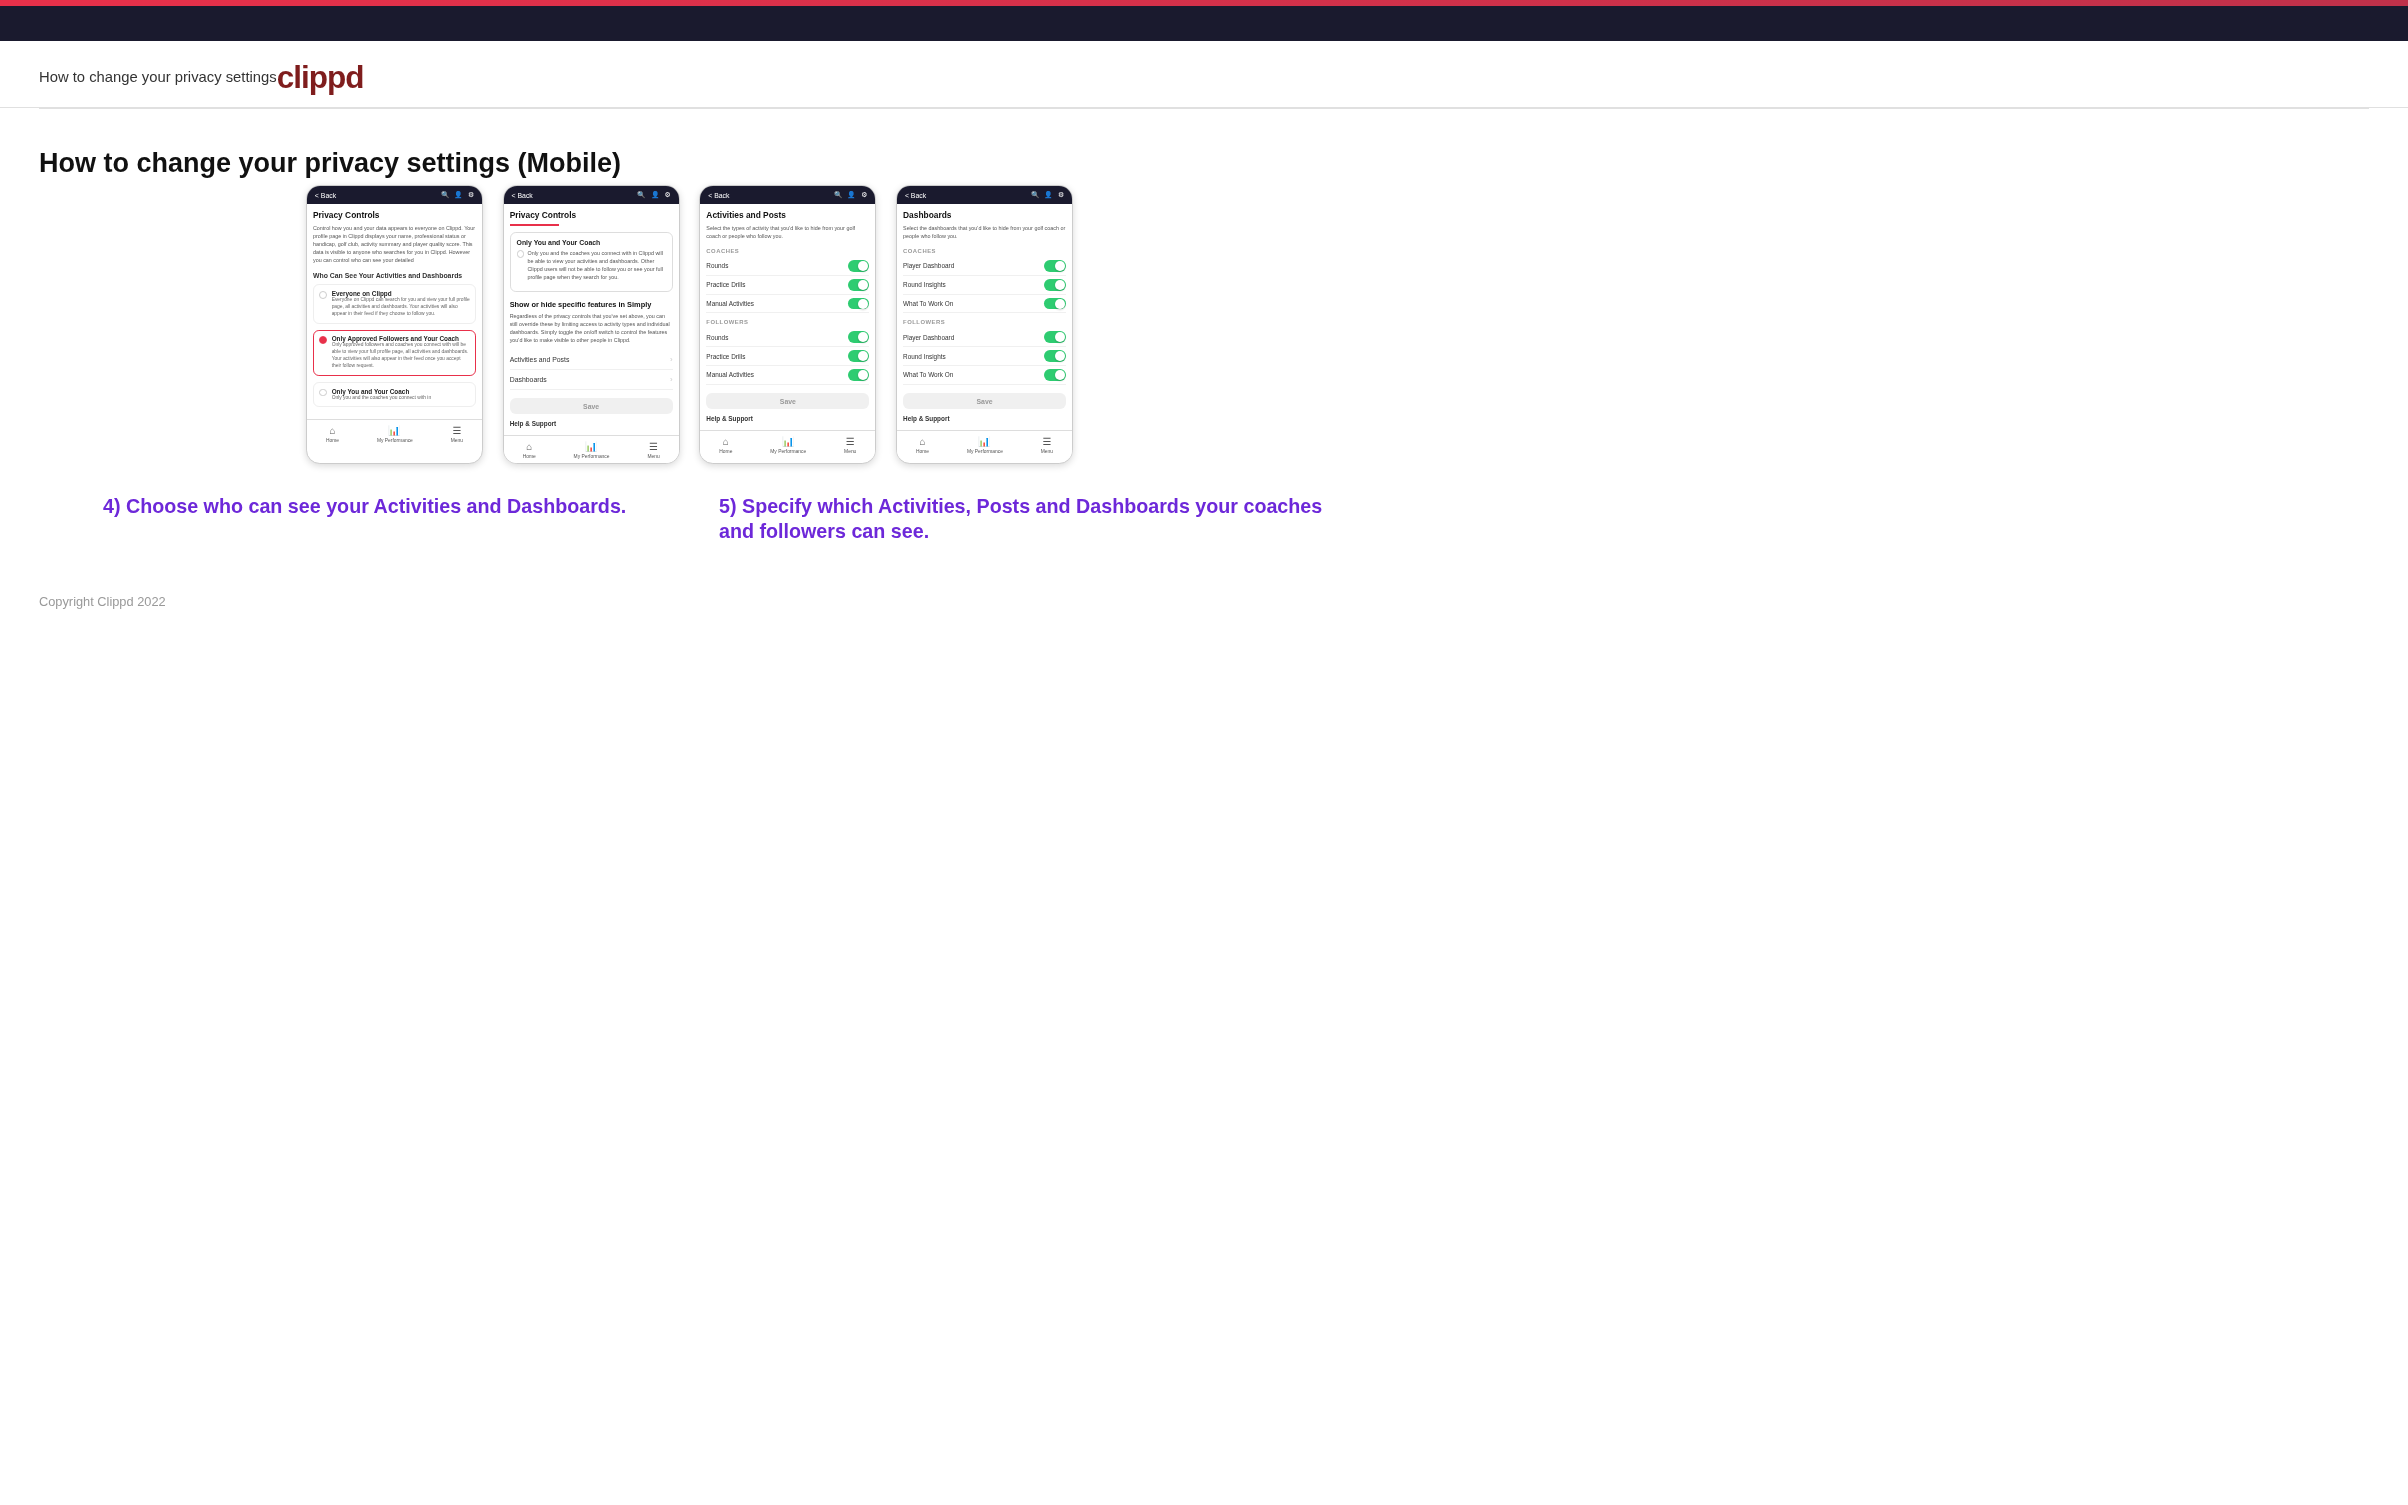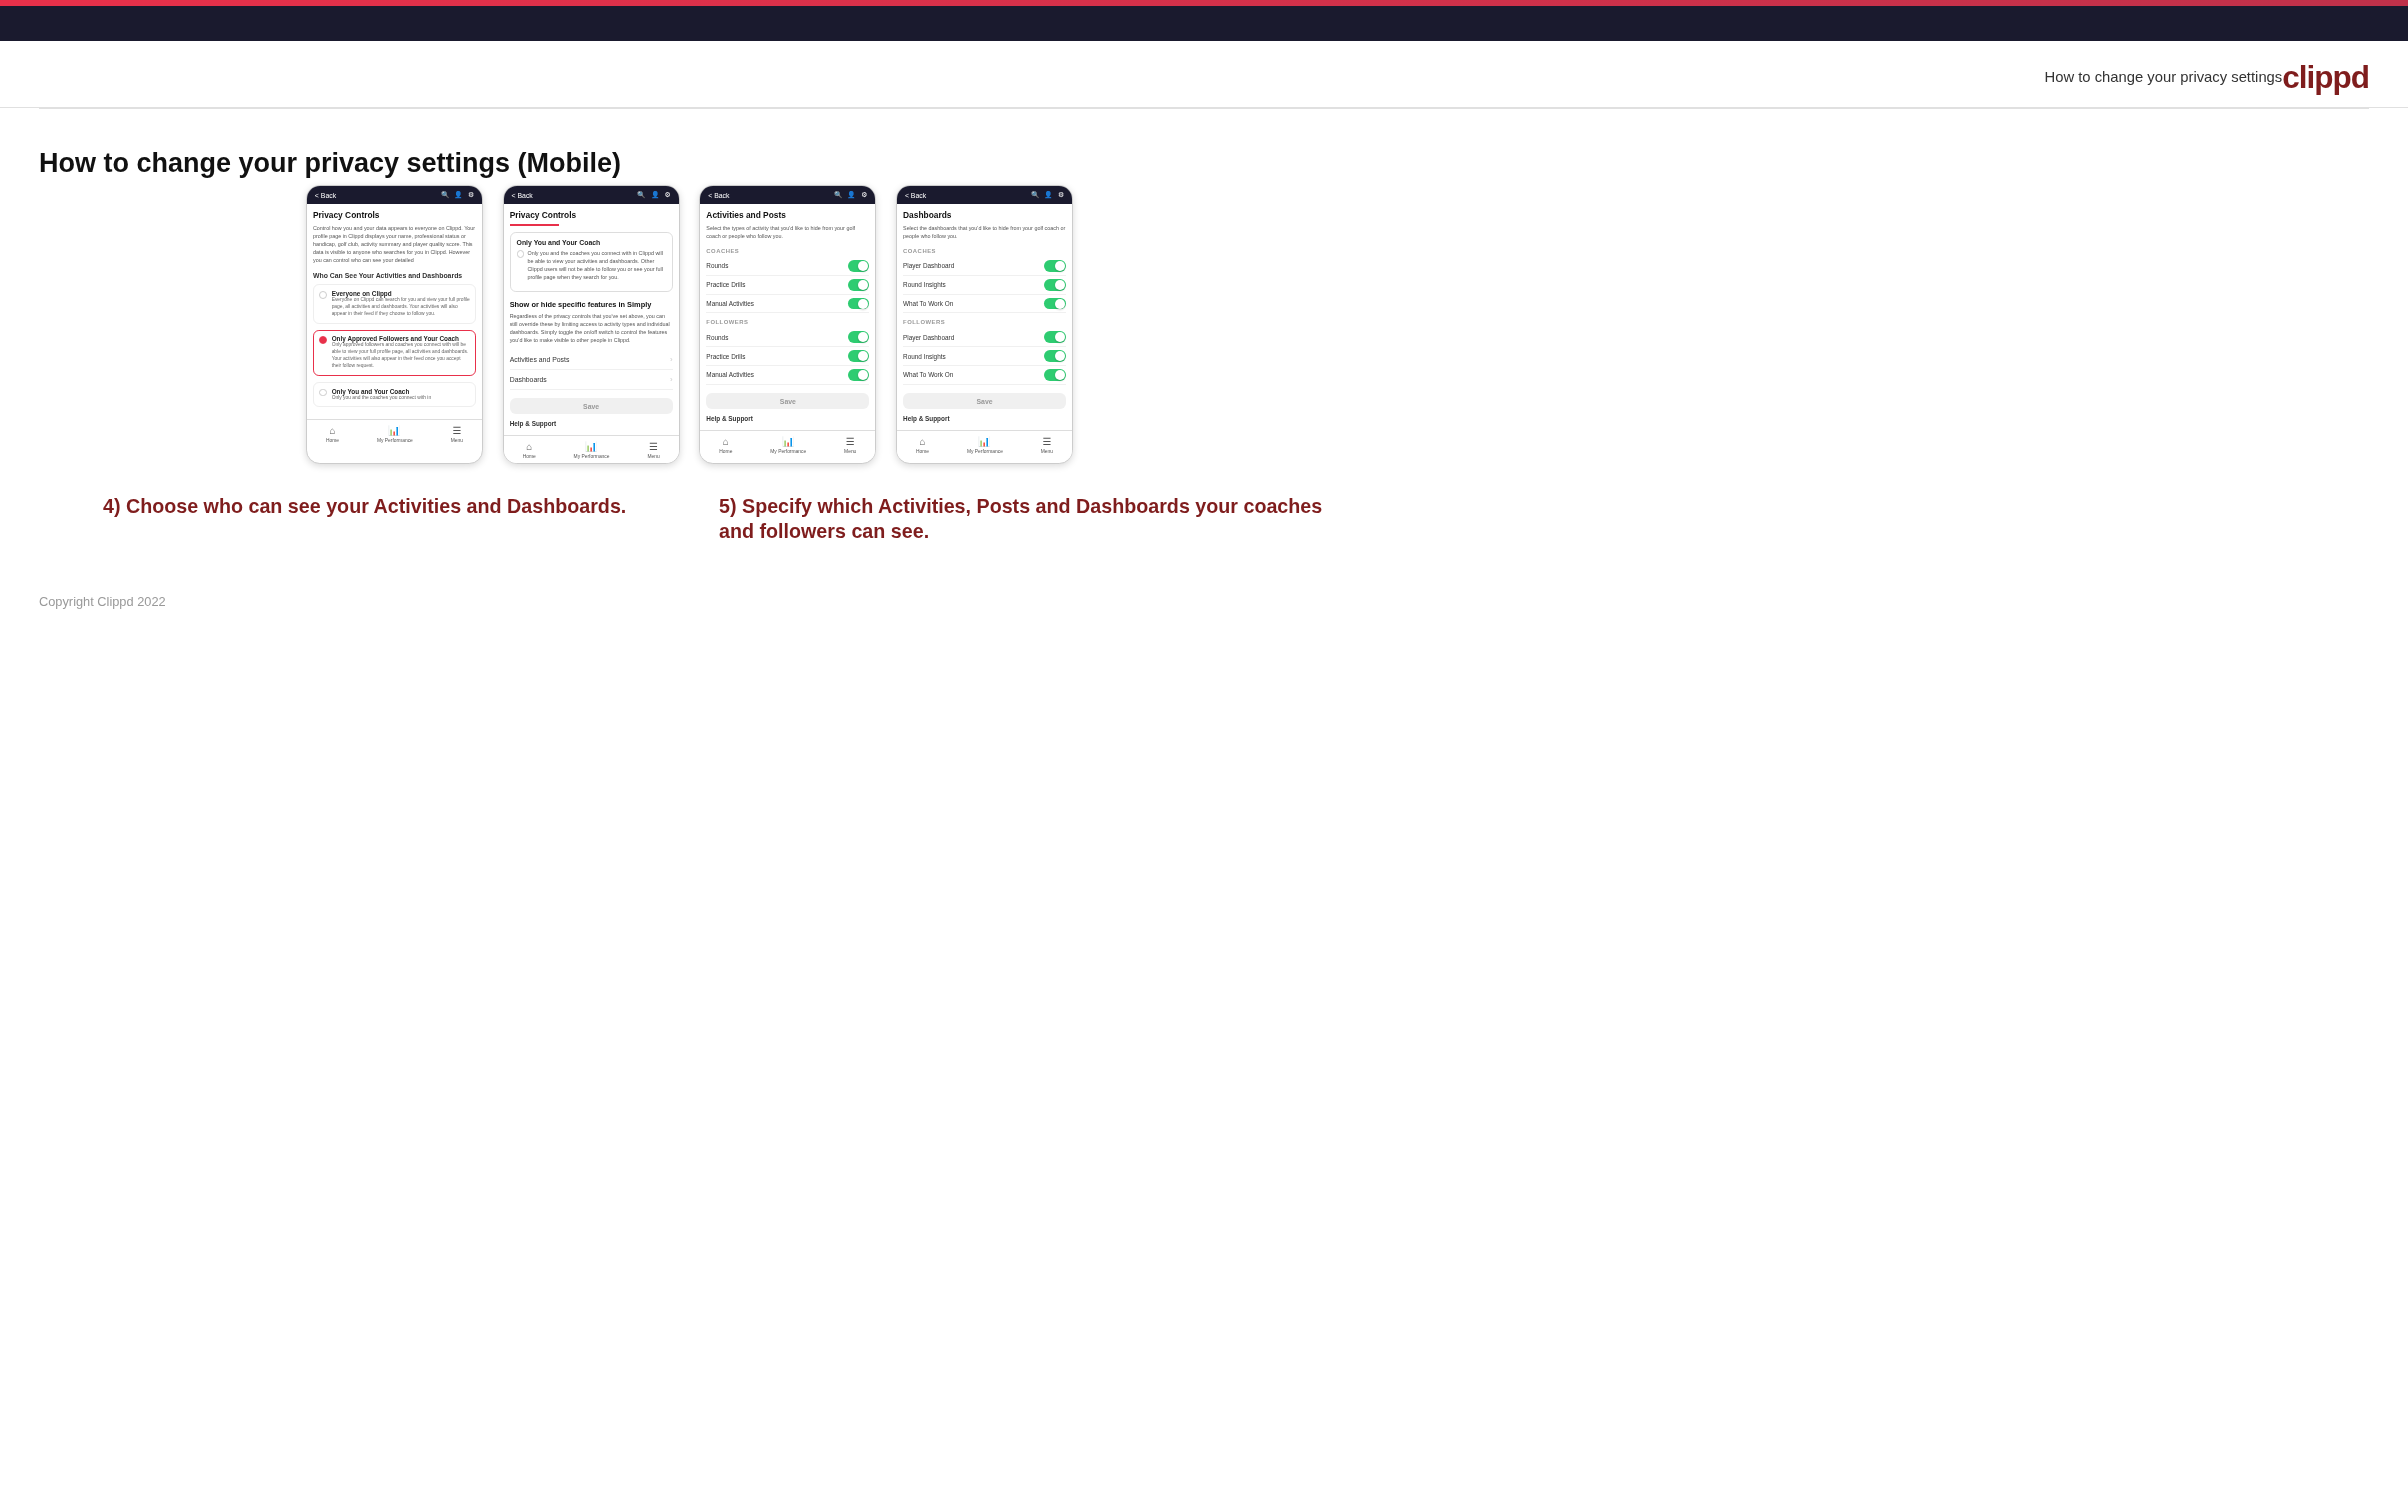--- a/index.html
+++ b/index.html
@@ -15,21 +15,21 @@
       background: #1a1a2e;
       height: 35px;
       display: flex;
       align-items: center;
       padding: 0 19.7px;
     }
 
     
     .header {
       display: flex;
-      justify-content: flex-end;
+      justify-content: flex-start;
       align-items: center;
       padding: 17.7px 39px 11.8px 39px;
       border-bottom: 1px solid #e0e0e0;
     }
     .header-title {
       font-size: 14.8px;
       color: #333;
       font-weight: 400;
     }
     .logo {
@@ -81,21 +81,21 @@
     }
     .caption-right {
       flex: 1;
       max-width: 630px;
       text-align: left;
       padding-left: 19.7px;
     }
     .caption-text {
       font-size: 19.7px;
       font-weight: 600;
-      color: #7f1d1d;
+      color: #6d28d9;
       line-height: 1.3;
     }
 
     .phone {
       width: 177px;
       border-radius: 13.8px;
       overflow: hidden;
       border: 1.5px solid #ccc;
       background: #fff;
       font-size: 6.9px;

